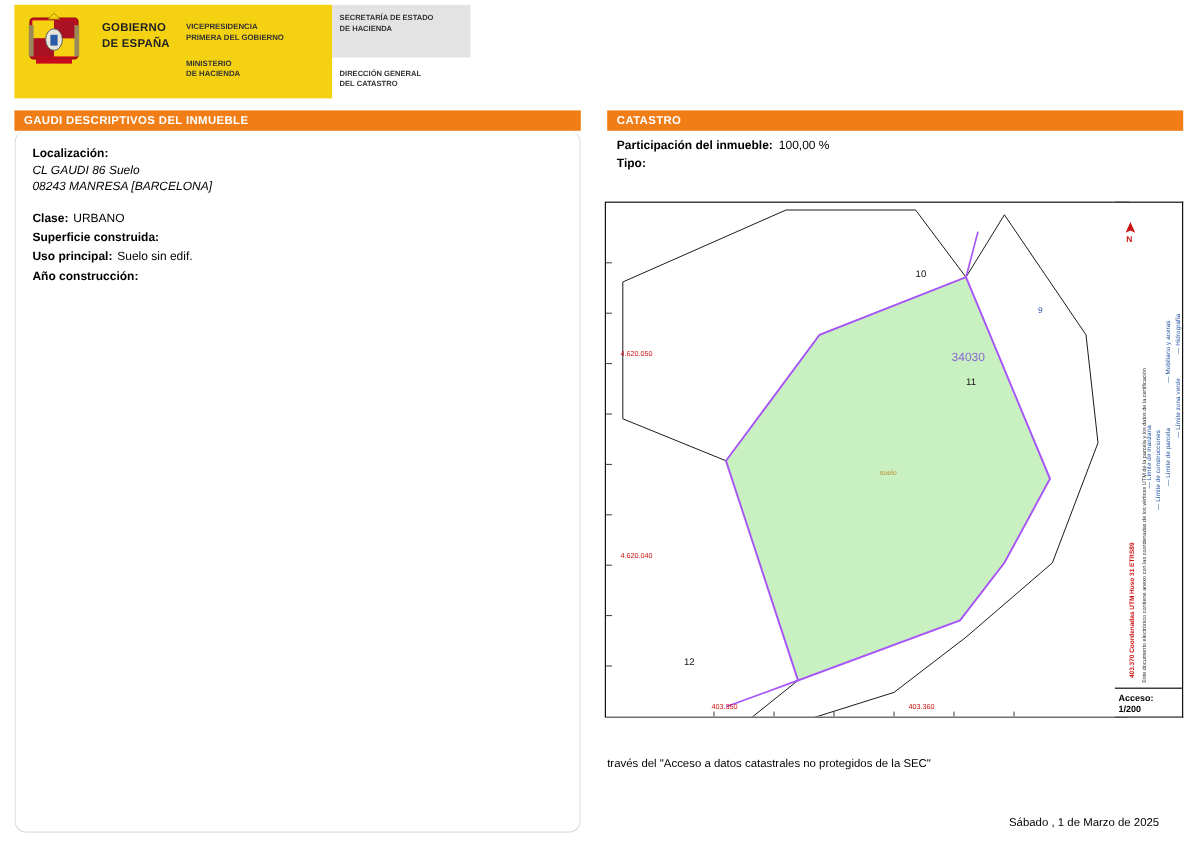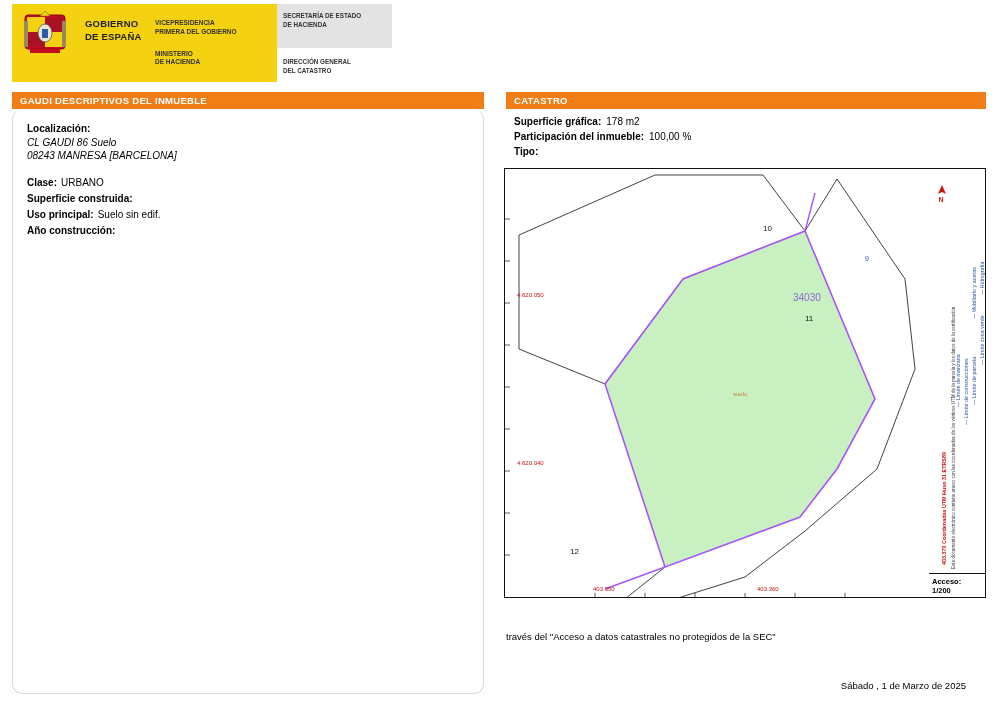--- a/index.html
+++ b/index.html
@@ -296,23 +296,20 @@
   </div>
   <div class="inline-row">
     <b>Uso principal:</b><span class="val">Suelo sin edif.</span>
   </div>
   <div class="inline-row">
     <b>Año construcción:</b><span class="val"></span>
   </div>
 </div>
 
 <div class="right-panel">
-  <div class="parcel-row">
-    <b>Superficie gráfica:</b><span class="val">178 m2</span>
-  </div>
   <div class="parcel-row">
     <b>Participación del inmueble:</b><span class="val">100,00 %</span>
   </div>
   <div class="parcel-row">
     <b>Tipo:</b><span class="val"></span>
   </div>
 </div>
 
 <div class="map-wrap">
   <svg class="map-svg" width="437" height="430" viewBox="0 0 437 430">

